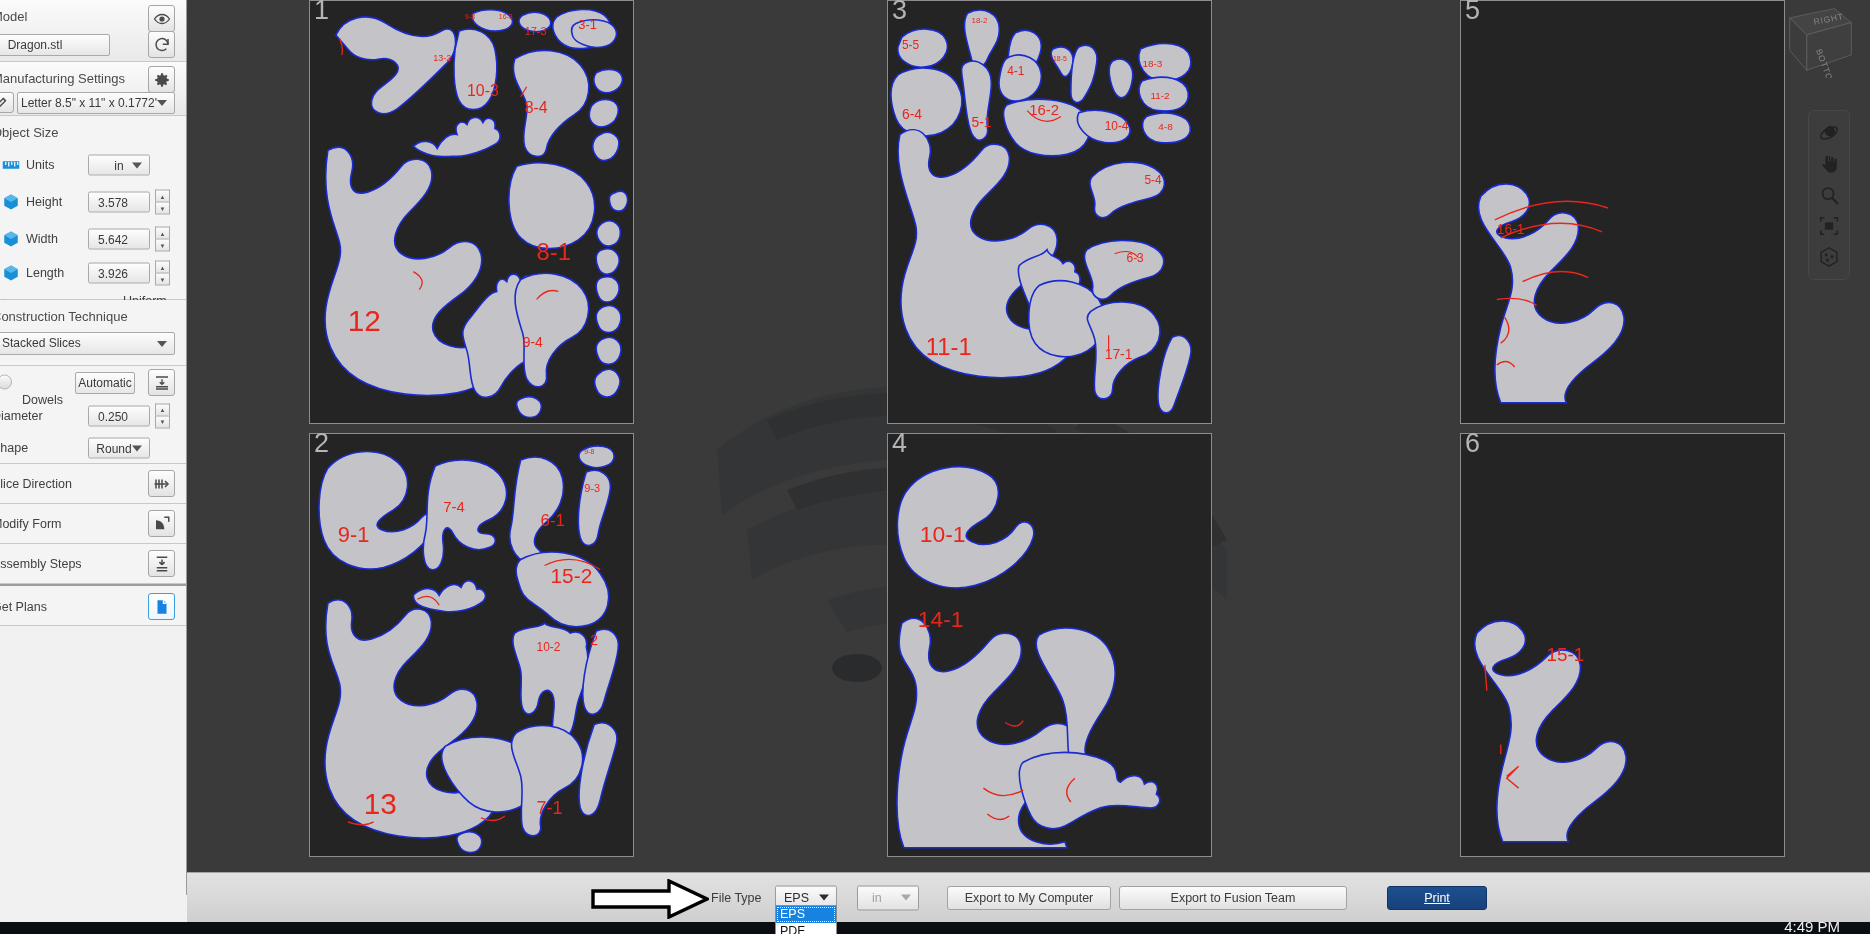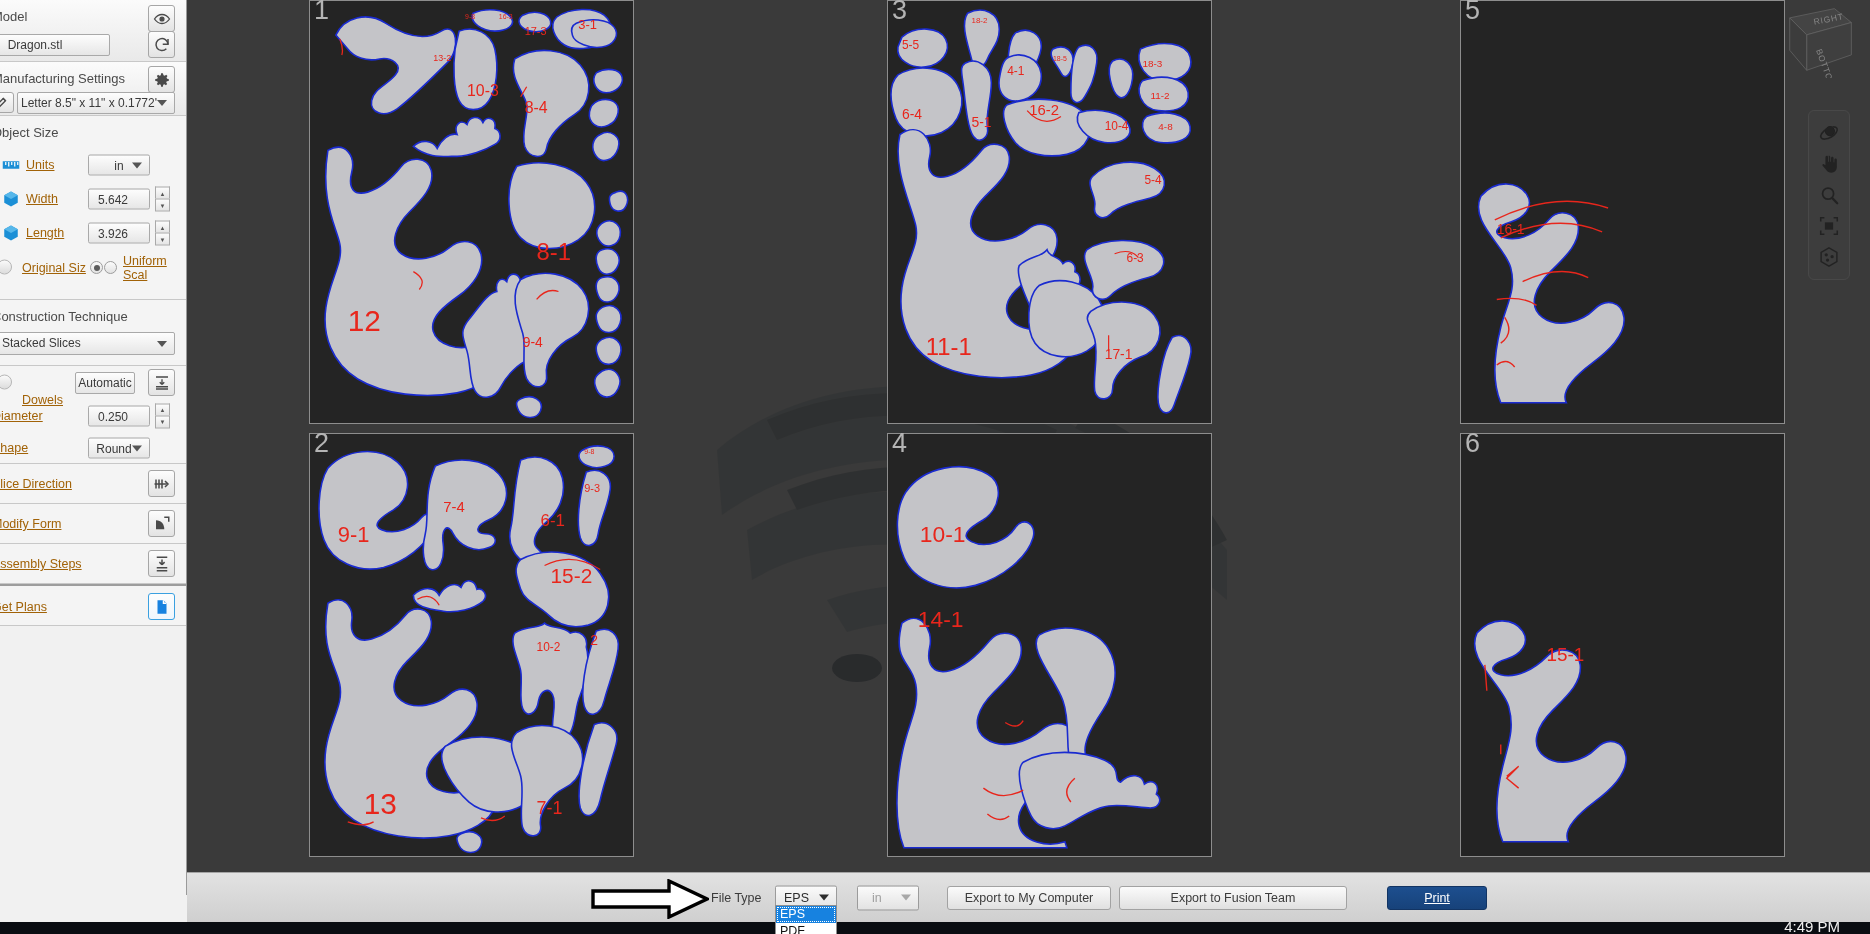--- a/index.html
+++ b/index.html
@@ -7,21 +7,21 @@
   #app{position:relative;width:1870px;height:934px;}
 
   
   #sidebar{position:absolute;left:0;top:0;width:187px;height:895px;background:#f1f1f1;
            border-right:1px solid #9a9a9a;box-sizing:border-box;overflow:hidden;}
   .sec{border-bottom:1px solid #c8c8c8;box-sizing:border-box;position:relative;}
   .sec.grad{background:linear-gradient(#fbfbfb,#e9e9e9);}
   .sec.plain{background:#f4f4f4;}
   .sechead{font-size:13px;color:#4a4a4a;padding:9px 0 8px 0px;margin-left:-8px;}
   .row{position:relative;height:40px;}
-  .lbl{position:absolute;font-size:12.5px;color:#a16207;top:50%;transform:translateY(-50%);text-decoration:underline;}
+  .lbl{position:absolute;font-size:12.5px;color:#404040;top:50%;transform:translateY(-50%);}
   .fld{position:absolute;top:50%;transform:translateY(-50%);height:21px;line-height:21px;
        background:linear-gradient(#fdfdfd,#e6e6e6);border:1px solid #a9a9a9;border-radius:2px;
        font-size:12px;color:#3a3a3a;text-align:center;box-sizing:border-box;}
   .fld.left{text-align:left;padding-left:9px;}
   .btnsq{position:absolute;width:27px;height:27px;border:1px solid #a6a6a6;border-radius:3px;
          background:linear-gradient(#fdfdfd,#e3e3e3);box-sizing:border-box;
          display:flex;align-items:center;justify-content:center;}
   .btnsq.act{border:1px solid #3aa0e0;background:linear-gradient(#fdfdfd,#eef6fd);}
   .spin{position:absolute;width:15px;height:25px;top:50%;transform:translateY(-50%);
         display:flex;flex-direction:column;}
@@ -139,20 +139,34 @@
               </g>
             </svg>
         </span>
         <span class="lbl" style="left:26px;">Units</span>
         <div class="fld" style="left:88px;width:62px;">
           <span>in</span>
           <span class="caret"></span>
         </div>
       </div>
 
+      <div class="row" style="height:40px;">
+        <span class="minicube">
+          <svg viewBox="0 0 24 24">
+              <path d="M12 2l9 5v10l-9 5-9-5V7z" fill="#1b8fd6"></path>
+              <path d="M12 2l9 5-9 5-9-5z" fill="#56b7ea"></path>
+            </svg>
+        </span>
+        <span class="lbl" style="left:26px;">Height</span>
+        <div class="fld left" style="left:88px;width:62px;">3.578</div>
+        <div class="spin" style="left:155px;">
+            <div>▲</div>
+            <div>▼</div>
+          </div>
+      </div>
 
       <div class="row" style="height:34px;">
         <span class="minicube">
           <svg viewBox="0 0 24 24">
               <path d="M12 2l9 5v10l-9 5-9-5V7z" fill="#1b8fd6"></path>
               <path d="M12 2l9 5-9 5-9-5z" fill="#56b7ea"></path>
             </svg>
         </span>
         <span class="lbl" style="left:26px;">Width</span>
         <div class="fld left" style="left:88px;width:62px;">5.642</div>

